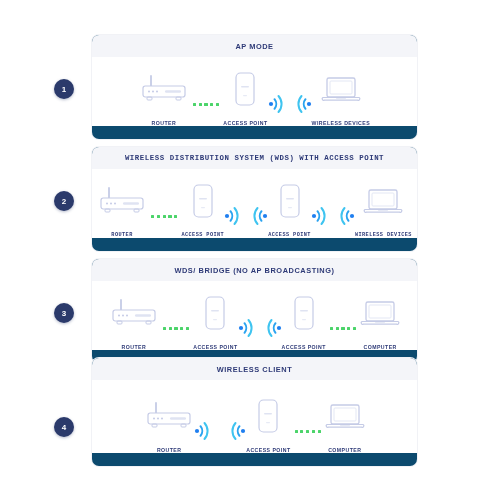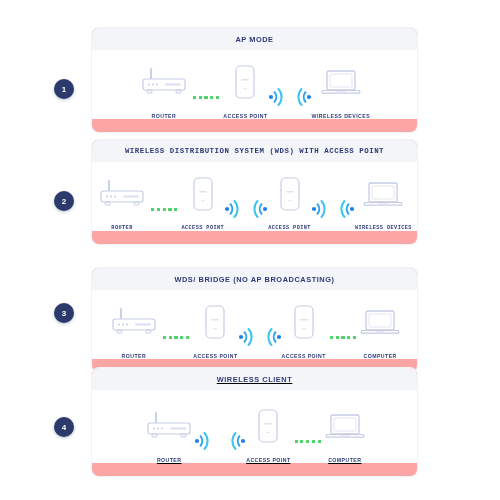--- a/index.html
+++ b/index.html
@@ -9,24 +9,25 @@
     font-family:"Liberation Sans", sans-serif;
     overflow:hidden;
   }
   .page{position:relative;width:500px;height:500px;}
 
   
   .panel{
     position:absolute;
     left:92px;
     width:325px;
-    background:#fca5a5;
+    background:#0c4a6e;
     border-radius:7px;
     box-shadow:0 0 0 1px #f1f2f6;
     overflow:hidden;
+    margin-top:7px;
   }
   .panel-header{
     background:#f4f5f9;
     text-align:center;
     color:#2e3a77;
     font-weight:bold;
     font-size:7.4px;
     letter-spacing:.55px;
     padding:8px 6px 7px 6px;
     line-height:1;
@@ -289,21 +290,21 @@
           <div class="node-label">WIRELESS DEVICES</div>
         </div>
 
       </div>
     </div>
   </div>
 
   <div class="badge" style="top:303px;left:54px;">
     <span>3</span>
   </div>
-  <div class="panel" style="top:268px;height:104px;">
+  <div class="panel" style="top:252px;height:104px;">
     <div class="panel-header">WDS/ BRIDGE (NO AP BROADCASTING)</div>
     <div class="panel-body">
       <div class="nodes">
 
         <div class="node router">
           <div class="node-art">
             <svg width="50" height="30" viewBox="0 0 50 30">
               <line x1="12" y1="2" x2="12" y2="13" stroke="#c5cbe6" stroke-width="1.8" stroke-linecap="round"></line>
               <rect x="4" y="12" width="42" height="11" rx="2.2" fill="#ffffff" stroke="#c5cbe6" stroke-width="1.2"></rect>
               <circle cx="10" cy="17.5" r="1" fill="#c5cbe6"></circle>
@@ -385,21 +386,21 @@
           <div class="node-label">COMPUTER</div>
         </div>
 
       </div>
     </div>
   </div>
 
   <div class="badge" style="top:417px;left:54px;">
     <span>4</span>
   </div>
-  <div class="panel" style="top:368px;height:108px;text-decoration:underline;">
+  <div class="panel" style="top:351px;height:108px;">
     <div class="panel-header">WIRELESS CLIENT</div>
     <div class="panel-body">
       <div class="nodes" style="padding-top:14px;">
 
         <div class="node router">
           <div class="node-art">
             <svg width="50" height="30" viewBox="0 0 50 30">
               <line x1="12" y1="2" x2="12" y2="13" stroke="#c5cbe6" stroke-width="1.8" stroke-linecap="round"></line>
               <rect x="4" y="12" width="42" height="11" rx="2.2" fill="#ffffff" stroke="#c5cbe6" stroke-width="1.2"></rect>
               <circle cx="10" cy="17.5" r="1" fill="#c5cbe6"></circle>

